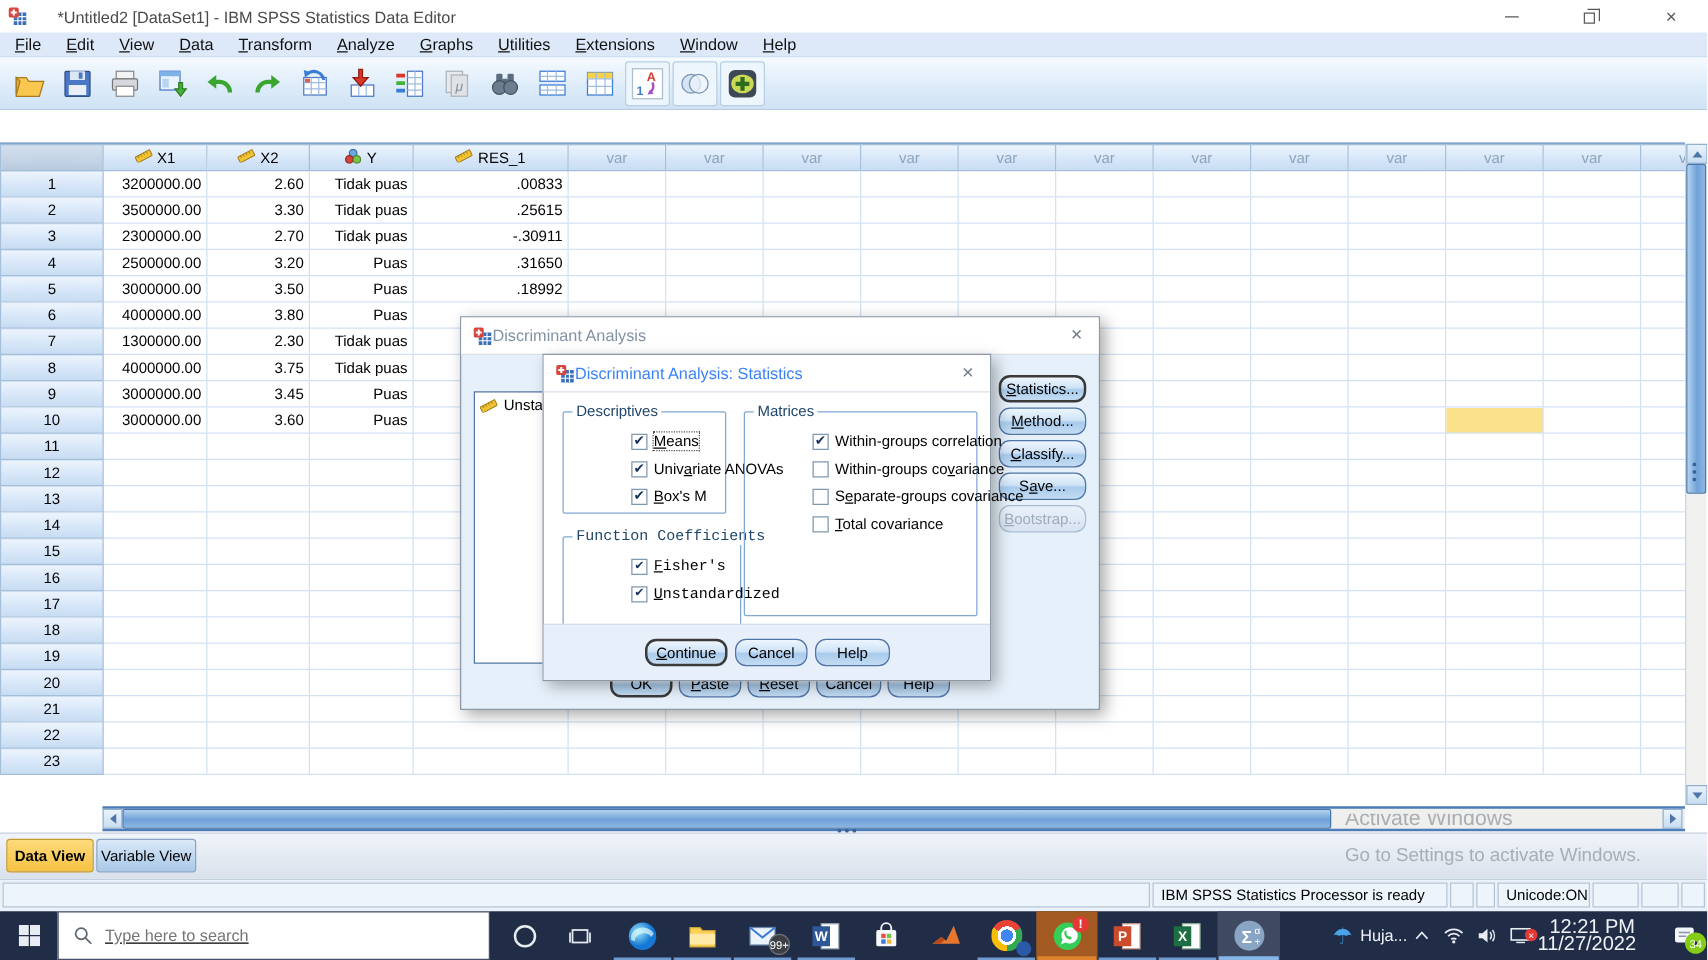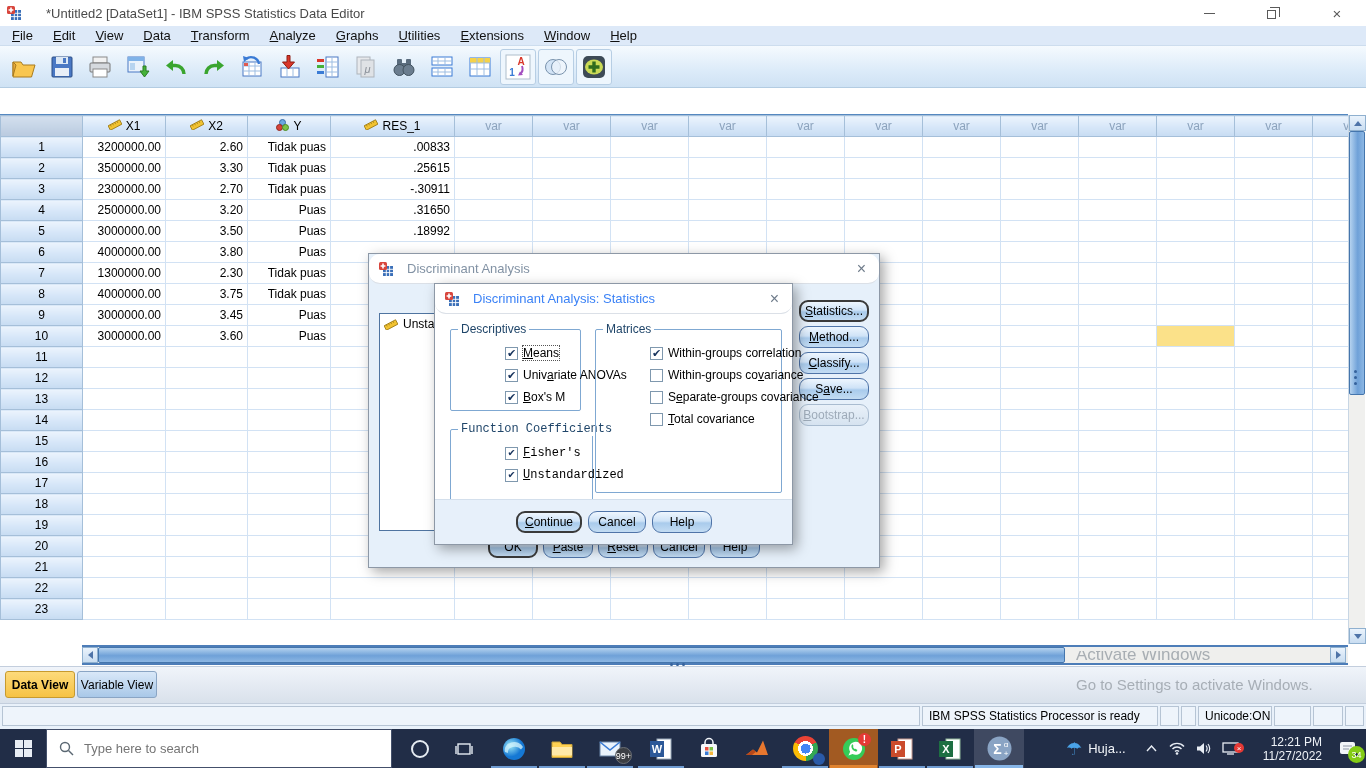--- a/index.html
+++ b/index.html
@@ -70,21 +70,21 @@
   .viewtab { position:absolute; top:4px; height:27px; display:flex; align-items:center; justify-content:center; font-size:12px; border-radius:3px; border:1px solid #8aa5c4; }
   #tab-data { left:5px; width:70px; background:linear-gradient(#fdda7b,#f6c243); border-color:#c79a2e; font-weight:bold; }
   #tab-var { left:77px; width:80px; background:linear-gradient(#d9e8f8,#a9c8e8); }
 
   
   #statusbar { left:0; top:703px; width:1366px; height:26px; background:#e9f1fa; border-top:1px solid #c3cedd; }
   .statcell { position:absolute; top:2px; height:20px; background:#eef4fb; border:1px solid #b6c4d4; font-size:12px; padding:2px 6px; white-space:nowrap; overflow:hidden; }
 
   
   .dlg { position:absolute; border:1px solid #8d98a6; box-shadow:4px 4px 12px rgba(0,0,0,.35); }
-  .dlg-title { height:30px; background:#fff; border-bottom:1px solid #dbe0e7; display:flex; align-items:center; padding:0 9px; gap:13px;border-radius:11px; }
+  .dlg-title { height:30px; background:#fff; border-bottom:1px solid #dbe0e7; display:flex; align-items:center; padding:0 9px; gap:0; }
   .dlg-title .dtext { font-size:13px; }
   .dlg-close { margin-left:auto; font-size:16px; color:#6e7b8a; padding:0 4px; }
   #dlg-main { left:368px; top:253px; width:512px; height:315px; background:#e6f0fa; z-index:10; }
   #dlg-main .dtext { color:#8292a4; }
   #dlg-listbox { position:absolute; left:10px; top:59px; width:150px; height:218px; background:#fff; border:1px solid #4f74a0; }
   .list-item { display:flex; align-items:center; gap:5px; padding:3px 4px; font-size:12px; white-space:nowrap; }
   #dlg-sidebtns { position:absolute; left:430px; top:46px; display:flex; flex-direction:column; gap:4px; }
   #dlg-bottombtns { position:absolute; left:119px; top:282px; display:flex; gap:5px; }
   #dlg-stats { left:434px; top:283px; width:359px; height:262px; background:#fff; z-index:20; }
   #dlg-stats .dtext { color:#3b82f6; }
@@ -103,25 +103,25 @@
   .spss-btn.disabled { background:linear-gradient(#e9f1f9,#d6e3f0); color:#9eabb9; border-color:#a9bcd0; }
 
   
   #taskbar { left:0; top:729px; width:1366px; height:39px; background:#212d47; z-index:30; display:flex; align-items:center; }
   .tb-slot { position:absolute; top:0; height:39px; display:flex; align-items:center; justify-content:center; }
   .tb-underline { position:absolute; bottom:0; left:1px; right:1px; height:2px; background:#6f9bd1; }
   #slot-whatsapp { background:#a25a22; }
   #slot-whatsapp .tb-underline { background:#e0832f; height:3px; }
   #slot-spss { background:#3f4961; }
   #slot-spss .tb-underline { background:#87b6e8; height:3px; }
-  #tb-search { position:absolute; left:46px; top:0; width:346px; height:39px; background:#fff; border:1px solid #44506b; display:flex; align-items:center; gap:10px; padding-left:12px; }
+  #tb-search { position:absolute; left:46px; top:0; width:346px; height:39px; background:#fff; border:1px solid #44506b; display:flex; align-items:center; gap:10px; padding-left:12px;text-decoration:underline; }
   #tb-search input { border:none; outline:none; font-size:13px; color:#3c4043; width:270px; font-family:"Liberation Sans",sans-serif; background:transparent; }
   .badge { position:absolute; border-radius:50%; color:#fff; display:flex; align-items:center; justify-content:center; font-size:9px; }
   #tray { position:absolute; right:0; top:0; height:39px; display:flex; align-items:center; }
-  #tray .clock { width:78px; text-align:right; color:#eef2f7; font-size:12px; line-height:14px; margin-right:6px; }
+  #tray .clock { width:78px; text-align:right; color:#eef2f7; font-size:16px; line-height:14px; margin-right:20px; }
   #weather { position:absolute; left:1066px; top:0; height:39px; display:flex; align-items:center; gap:6px; color:#f2f5f9; font-size:13px; }
   #weather .umb { font-size:18px; color:#4aa3e8; }
   u { text-decoration:underline; }
 </style>
 </head>
 <body>
 
 <div id="screen">
 
   <div class="abs" id="titlebar">

